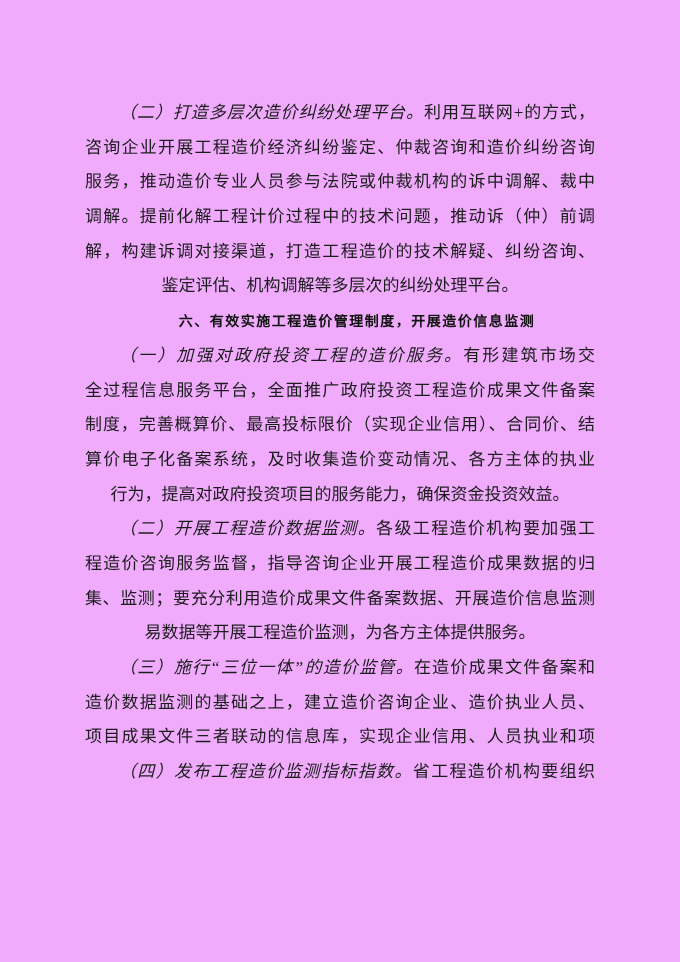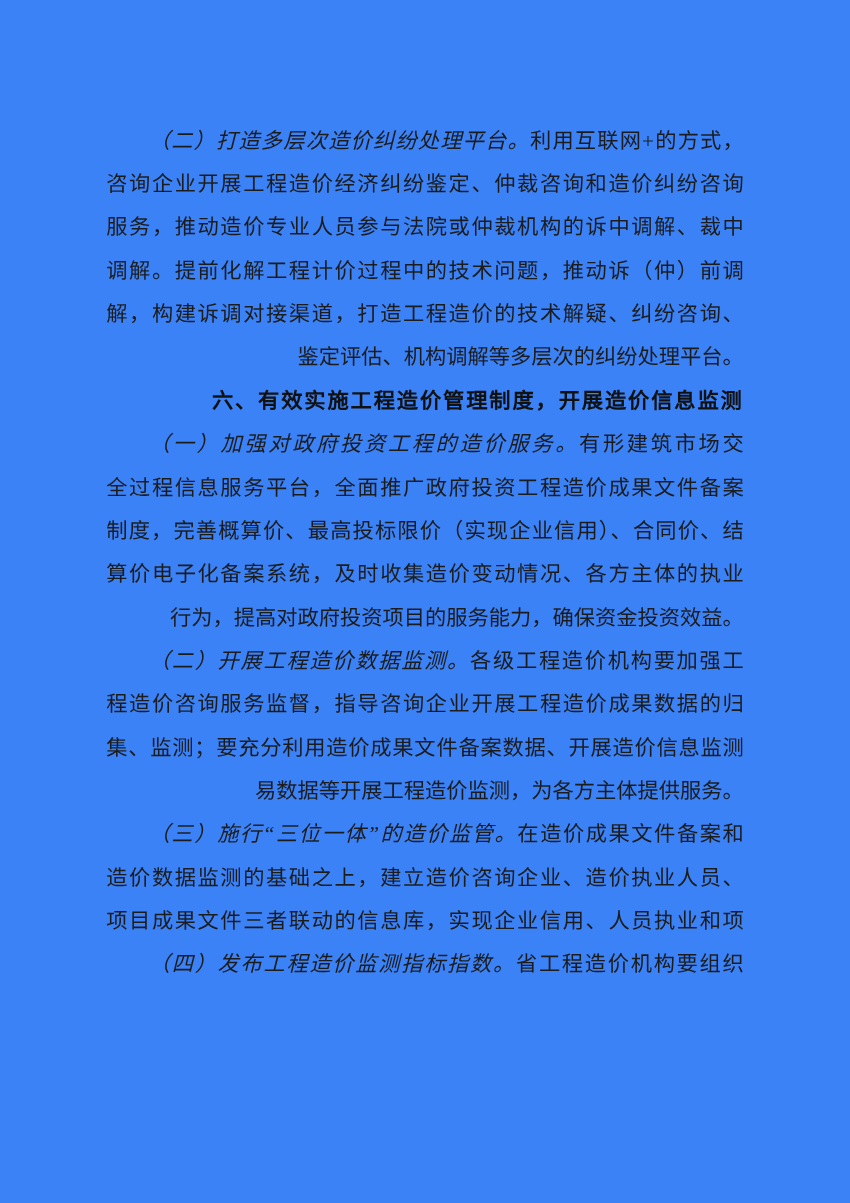--- a/index.html
+++ b/index.html
@@ -6,44 +6,44 @@
   body {
     width: 680px; height: 962px;
     background: #ffffff;
     position: relative;
     font-family: "Liberation Serif", serif;
     overflow: hidden;
   }
   .page {
     position: absolute; left: 0; top: 0;
     width: 680px; height: 962px;
-    background: #3b82f6;
+    background: #f0abfc;
   }
   .doc {
     position: absolute;
     left: 85px; top: 96px;
     width: 510px;
   }
   .ln {
     height: 34.7px;
     line-height: 34.7px;
     font-size: 17px;
     color: #1c1c1c;
-    text-align: right;
+    text-align: center;
   }
   .just {
     text-align: justify;
     text-align-last: justify;
   }
   .indent { text-indent: 34px; }
   .kai { font-style: italic; }
   .heading {
     font-weight: 700;
     font-family: Liberation Sans, sans-serif;
-    font-size: 17px;
+    font-size: 14px;
     letter-spacing: 1.5px;
     color: #111111;
   }
 </style>
 </head>
 <body>
 
 <div class="page">
   <div class="doc">
 

